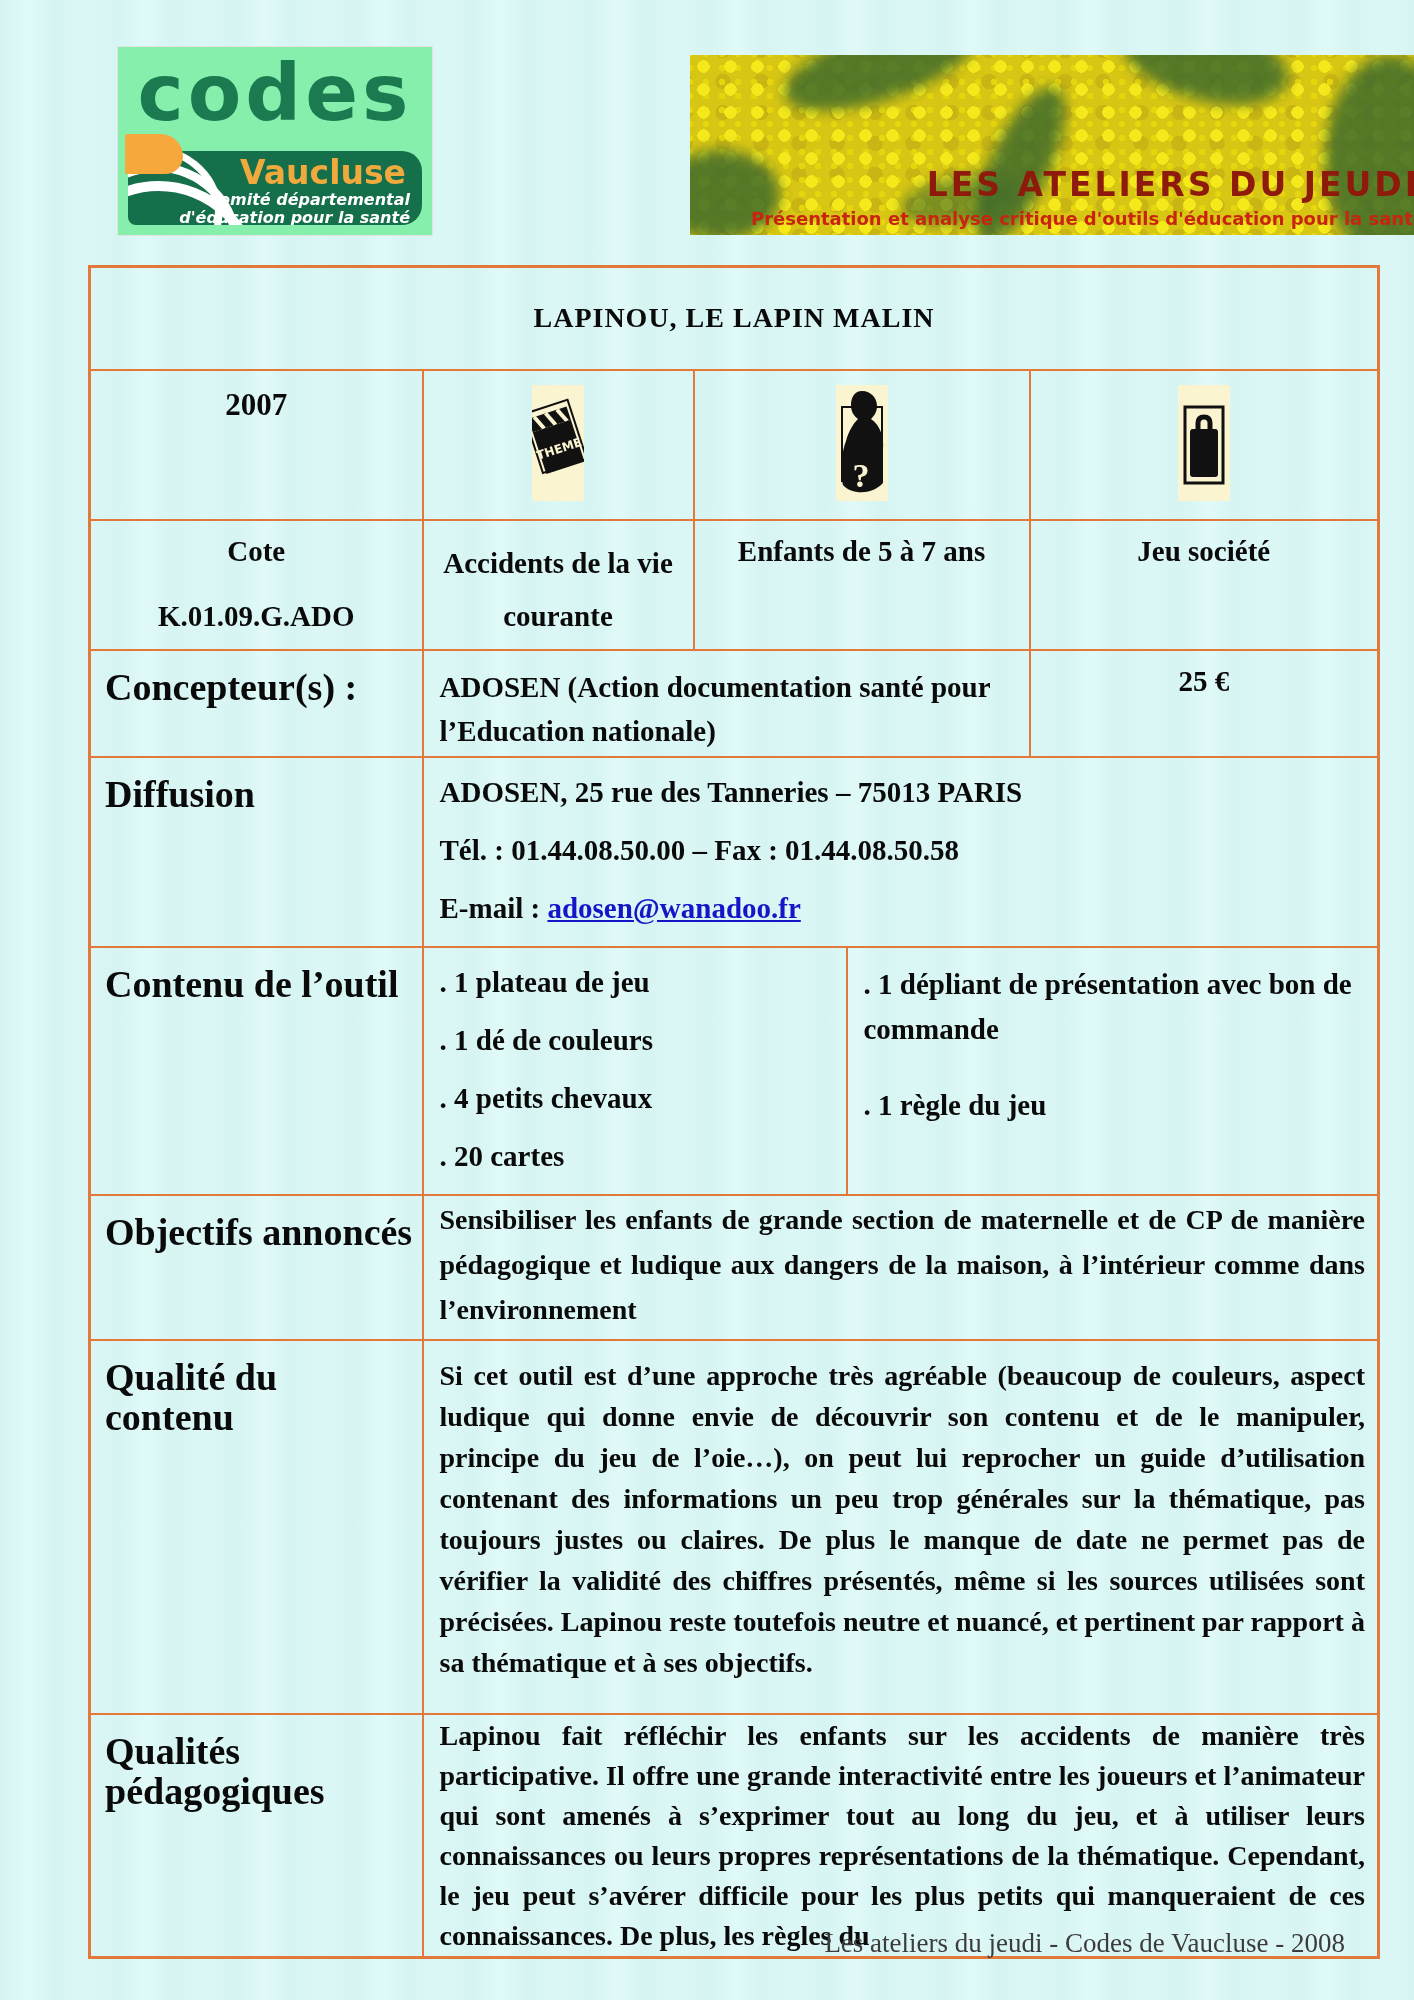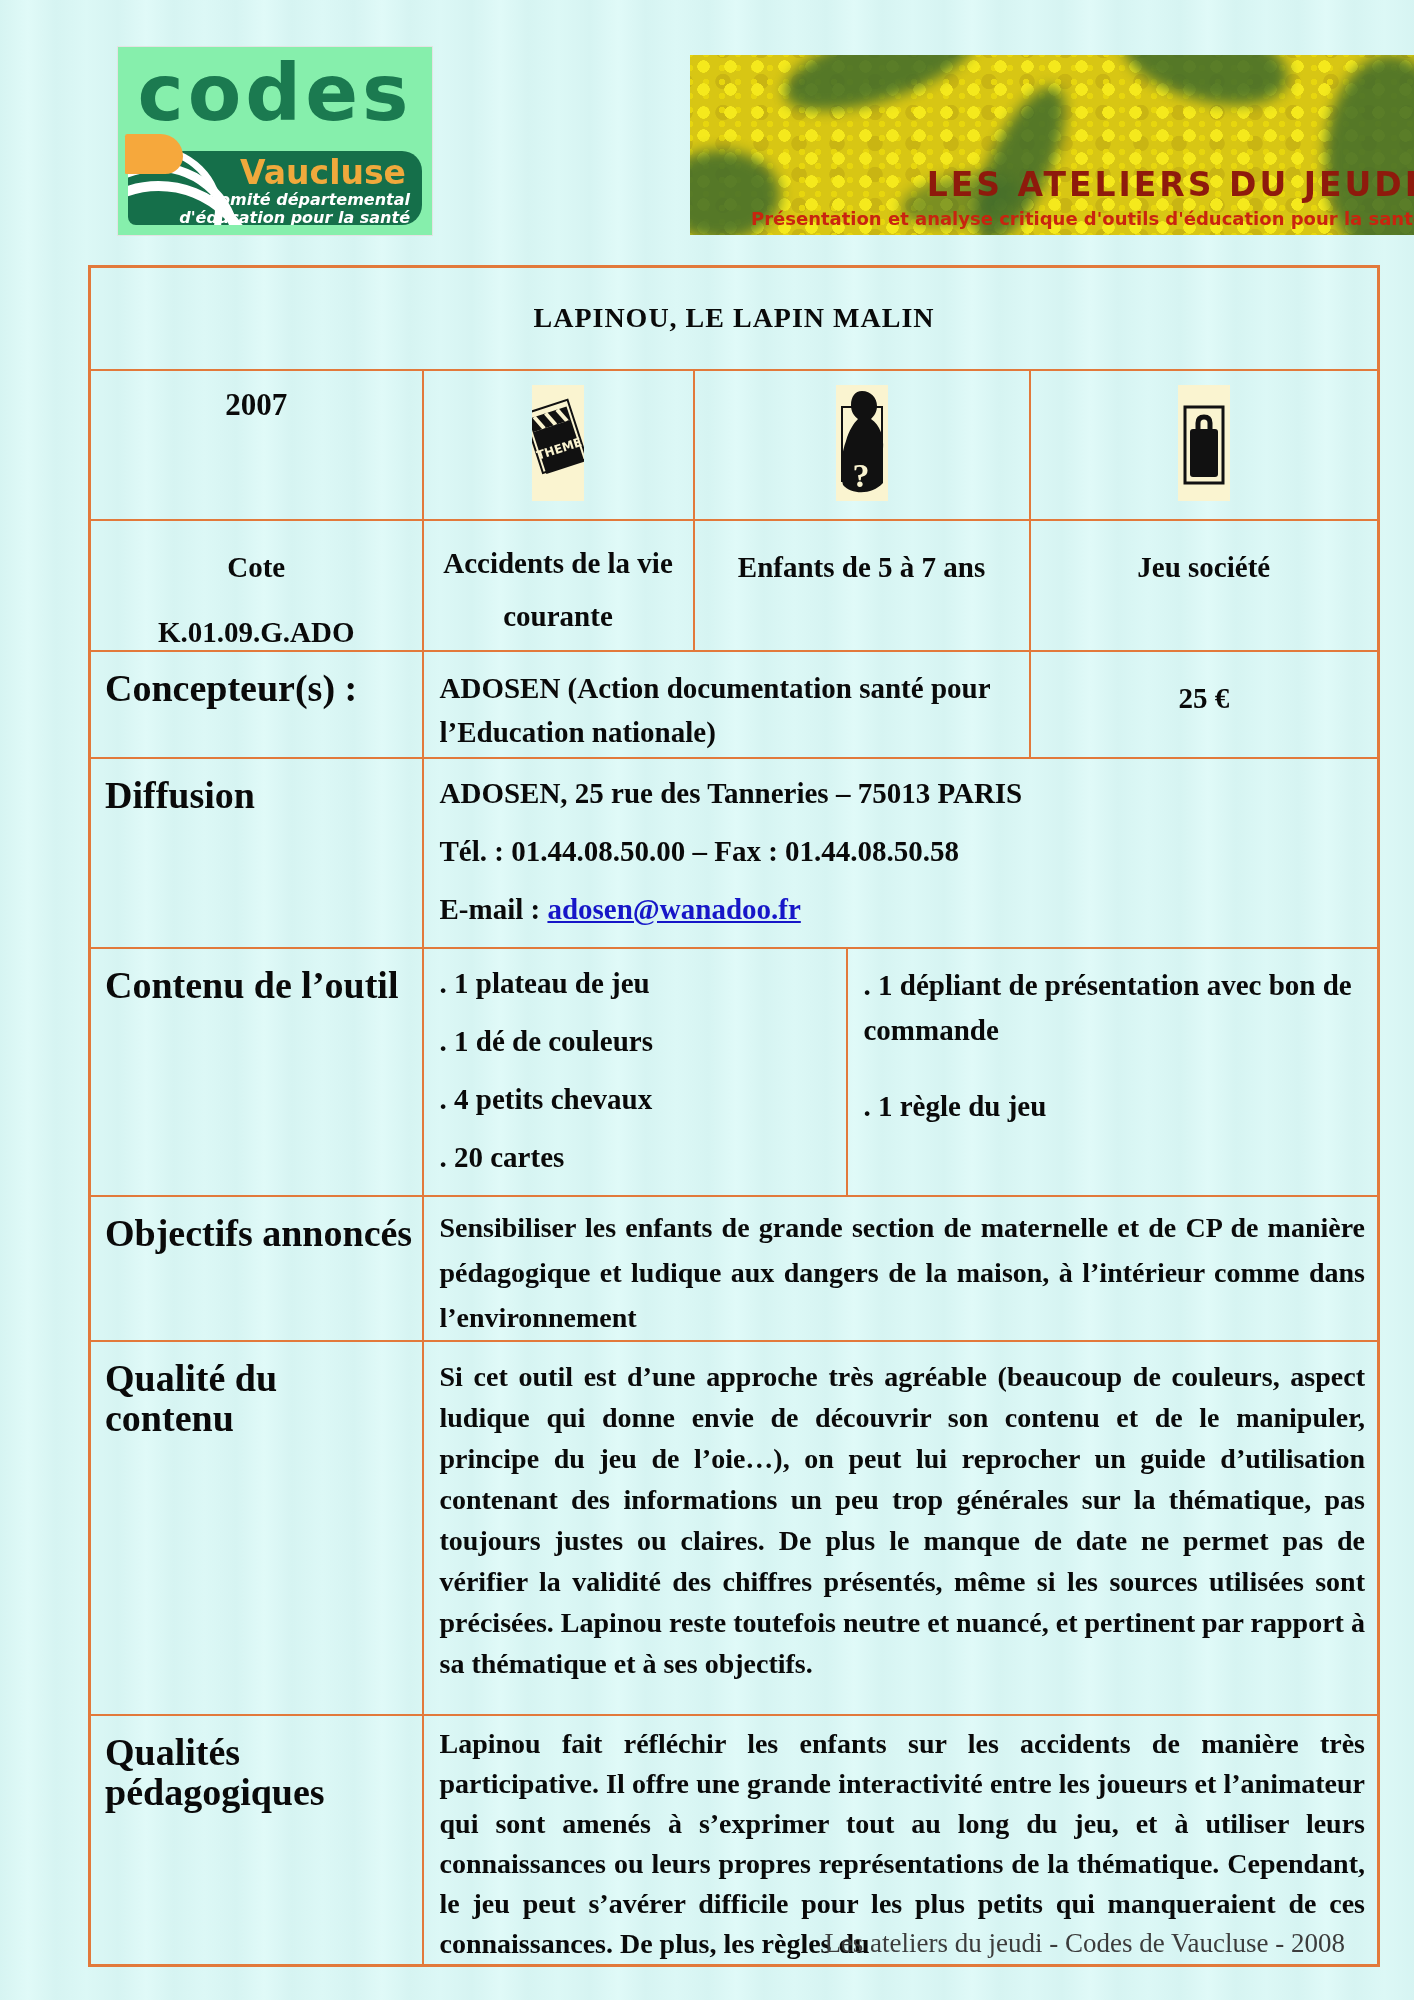--- a/index.html
+++ b/index.html
@@ -51,30 +51,30 @@
   #sheet td{border:2px solid #e2793b;vertical-align:top;overflow:hidden;}
   #sheet{border:3px solid #e2793b;}
   tr.r-title{height:103px;} tr.r-icons{height:150px;} tr.r-cote{height:130px;}
   tr.r-conc{height:107px;} tr.r-diff{height:176px;} tr.r-cont{height:220px;}
   tr.r-obj{height:145px;} tr.r-qual{height:374px;} tr.r-ped{height:241px;}
 
   .c-title{text-align:center;vertical-align:middle !important;font-size:28px;letter-spacing:1px;}
   .c-year{text-align:center;padding-top:16px;font-size:31px;}
   .c-icon{text-align:center;vertical-align:middle !important;}
   .icon-box{display:inline-block;width:52px;height:116px;background:#faf4d0;}
-  .c-center{text-align:center;padding-top:30px;font-size:29px;}
+  .c-center{text-align:center;padding-top:14px;font-size:29px;}
   .c-center p{margin:0;}
   .cote-val{margin-top:32px !important;}
   .lh-big{line-height:53px;padding-top:16px;}
   .c-label{padding:16px 8px 4px 14px;font-size:38px;line-height:40px;}
   .c-body{padding:14px 16px 0 16px;font-size:29px;line-height:44px;}
   .c-body p{margin:0 0 18px 0;line-height:40px;}
   .c-body p.two-line{line-height:45px;margin-bottom:33px;}
   .email{color:#1616c8;text-decoration:underline;}
-  .c-just{padding:8px 12px 0 16px;font-size:28px;text-align:justify;}
+  .c-just{padding:1px 12px 0 16px;font-size:28px;text-align:justify;}
   .lh45{line-height:45px;}
   .lh41{line-height:41px;}
   .lh40{line-height:40px;}
 
   .footer{position:absolute;left:88px;top:1928px;width:1289px;text-align:right;padding-right:32px;box-sizing:border-box;
     font-size:27px;font-weight:400;color:#3c3c3c;}
 </style>
 </head>
 <body>
 

